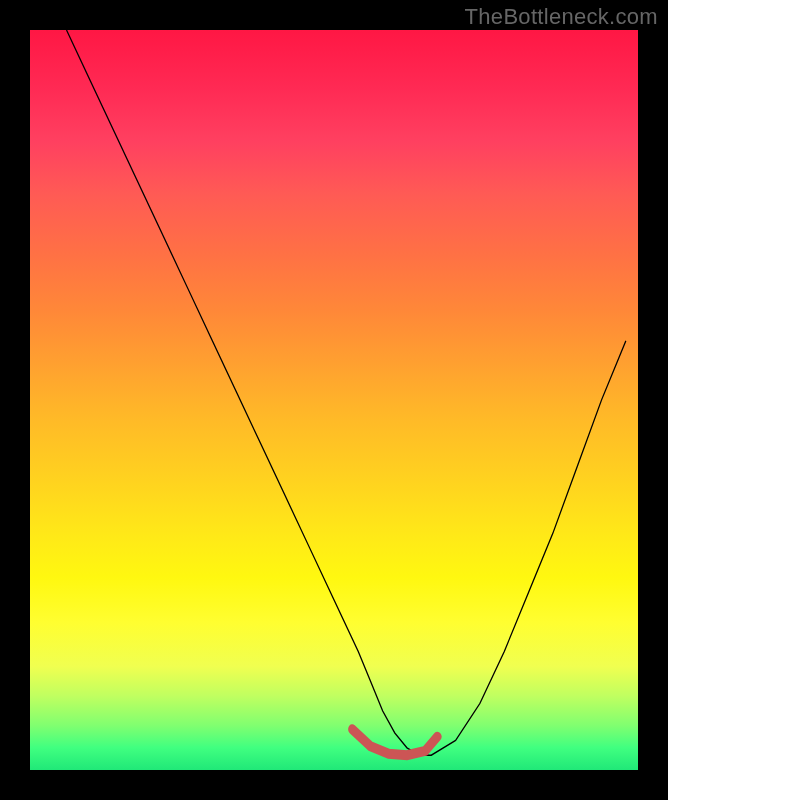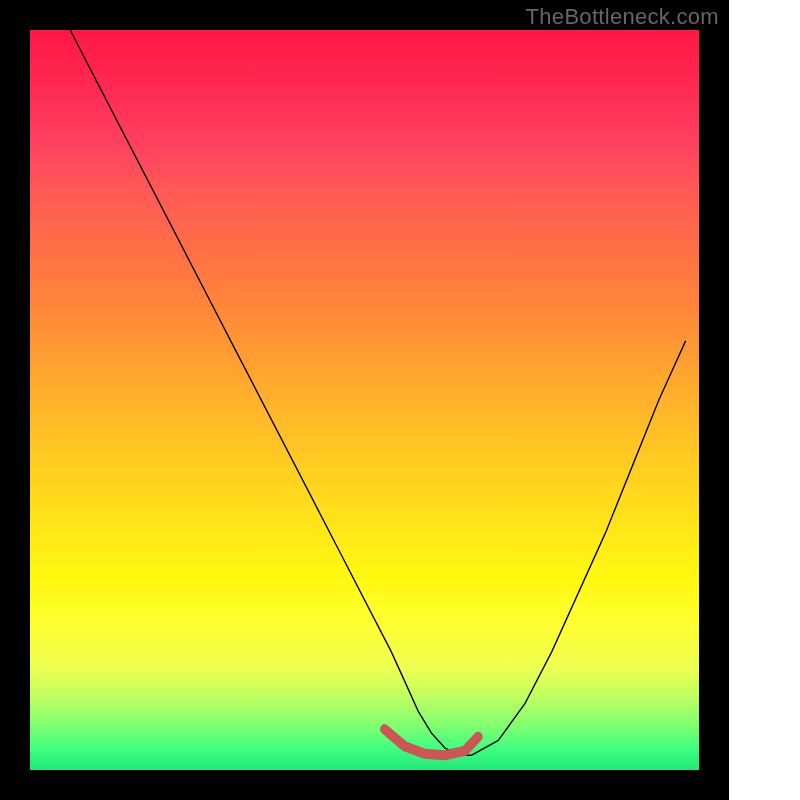--- a/index.html
+++ b/index.html
@@ -2,21 +2,21 @@
 <html><head>
 <meta charset="utf-8">
 <style>
   body {
     margin: 0;
     padding: 0;
     background: #ffffff;
     font-family: Arial, Helvetica, sans-serif;
   }
   .chart-container {
-    width: 729px;
+    width: 668px;
     height: 800px;
     background: #000000;
     position: relative;
   }
   .watermark {
     position: absolute;
     top: 4px;
     right: 10px;
     color: #666666;
     font-size: 22px;

